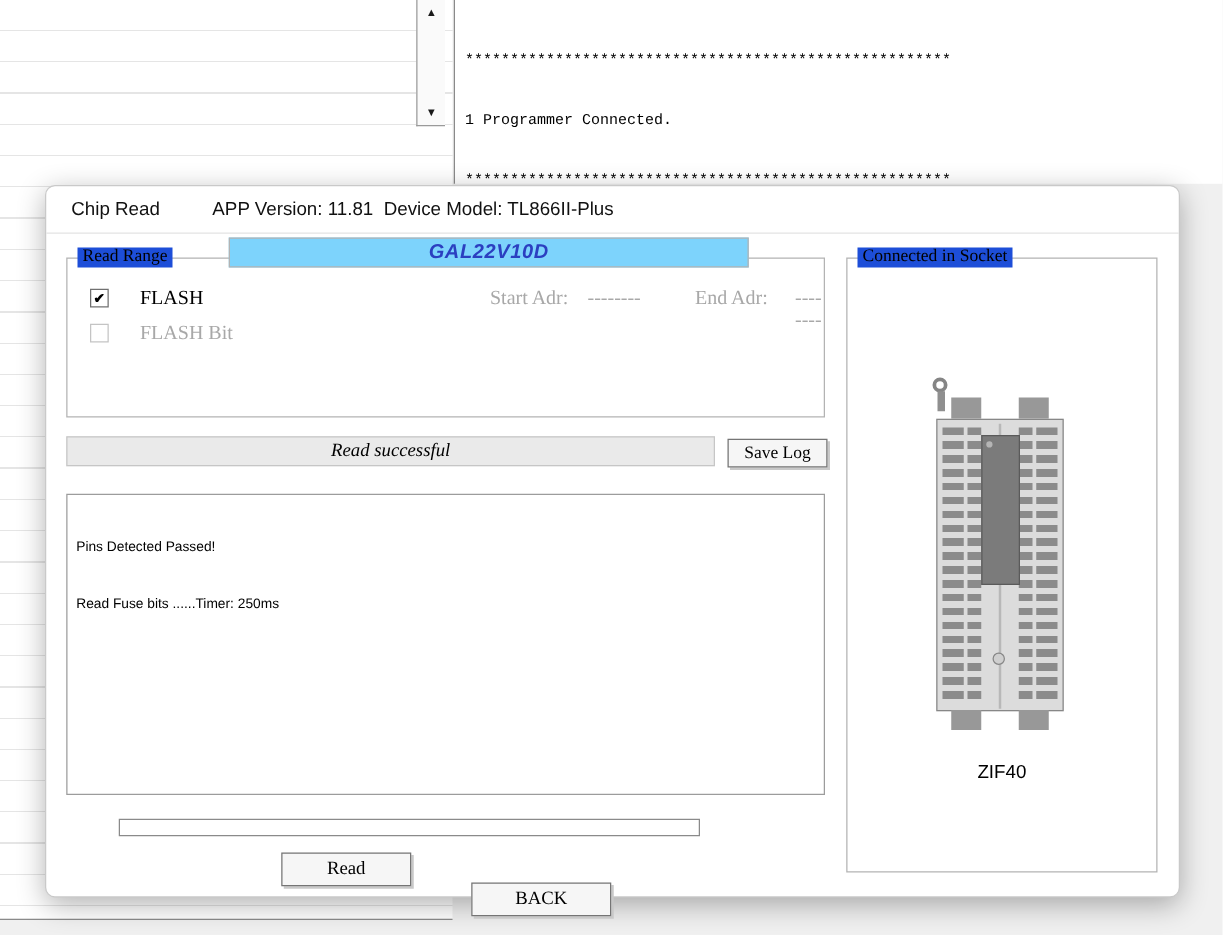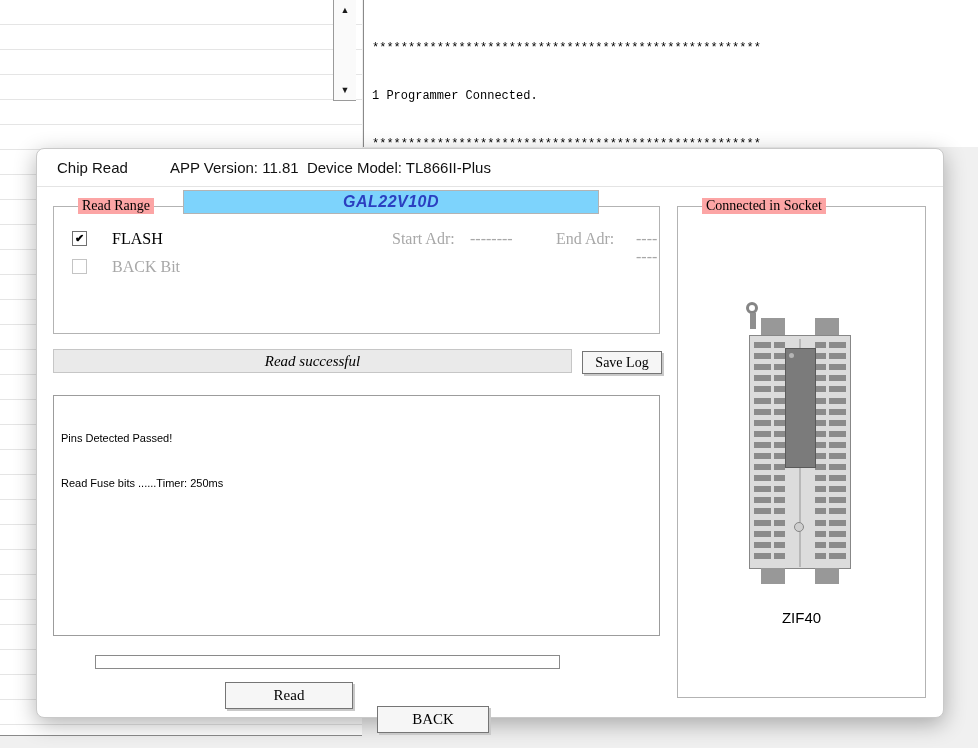--- a/index.html
+++ b/index.html
@@ -45,22 +45,22 @@
   }
   .dlg-subtitle{white-space:pre;}
   .chip-tab{
     position:absolute;left:146px;top:41px;width:416px;height:24px;box-sizing:border-box;
     background:#7dd3fc;border:1px solid #b3b3b3;z-index:2;
     display:flex;align-items:center;justify-content:center;
     font-style:italic;font-weight:bold;font-size:16px;letter-spacing:0.5px;color:#2b3fc0;
   }
   .group{position:absolute;border:1px solid #b3b3b3;box-sizing:border-box;}
   .group-label{
-    position:absolute;top:-9px;left:8px;background:#fca5a5;padding:0 4px;
-    font-family:"Liberation Serif",serif;font-size:14px;line-height:16px;color:#000;margin-left:16px;
+    position:absolute;top:-9px;left:8px;background:#1d4ed8;padding:0 4px;
+    font-family:"Liberation Serif",serif;font-size:14px;line-height:16px;color:#000;
   }
   #read-range{left:16px;top:57px;width:607px;height:128px;}
   #socket-group{left:640px;top:57px;width:249px;height:492px;}
   .cb{
     position:absolute;width:15px;height:15px;background:#fff;border:1px solid #707070;
     box-sizing:border-box;display:flex;align-items:center;justify-content:center;
     font-size:11px;font-weight:bold;color:#000;cursor:pointer;
   }
   .cb.disabled{border-color:#c4c4c4;}
   .serif-label{position:absolute;font-family:"Liberation Serif",serif;font-size:16px;color:#000;margin-left:16px;}
@@ -78,21 +78,21 @@
   .save-log{position:absolute;left:545px;top:202px;width:80px;height:23px;font-size:14px;}
   .log-box{
     position:absolute;left:16px;top:246px;width:607px;height:241px;box-sizing:border-box;
     background:#fff;border:1px solid #9c9c9c;font-size:11px;line-height:15px;
     padding:5px 7px;white-space:pre;overflow:hidden;color:#000;
   }
   .progress{
     position:absolute;left:58px;top:506px;width:465px;height:14px;box-sizing:border-box;
     border:1px solid #8a8a8a;background:#fff;
   }
-  .read-btn{position:absolute;left:188px;top:533px;width:128px;height:27px;font-size:15px;text-align:center;}
+  .read-btn{position:absolute;left:188px;top:533px;width:104px;height:27px;font-size:15px;text-align:center;}
   .back-btn{position:absolute;left:340px;top:533px;width:112px;height:27px;font-size:15px;margin-top:24px;}
   
   .socket{position:absolute;left:63px;top:95px;width:120px;height:295px;}
   .lever-ring{position:absolute;left:5px;top:0;width:12px;height:12px;border:3px solid #858585;border-radius:50%;box-sizing:border-box;}
   .lever-stem{position:absolute;left:9px;top:11px;width:6px;height:16px;background:#8f8f8f;}
   .tab-tl{position:absolute;left:20px;top:16px;width:24px;height:17px;background:#989898;}
   .tab-tr{position:absolute;left:74px;top:16px;width:24px;height:17px;background:#989898;}
   .tab-bl{position:absolute;left:20px;top:266px;width:24px;height:16px;background:#989898;}
   .tab-br{position:absolute;left:74px;top:266px;width:24px;height:16px;background:#989898;}
   .sbody{
@@ -147,21 +147,21 @@
 
   <div class="group" id="read-range">
     <span class="group-label">Read Range</span>
 
     <div class="cb" style="left:18px;top:24px;">
       <span>✔</span>
     </div>
     <span class="serif-label" style="left:42px;top:23px;">FLASH</span>
 
     <div class="cb disabled" style="left:18px;top:52px;"></div>
-    <span class="serif-label gray" style="left:42px;top:51px;">BACK Bit</span>
+    <span class="serif-label gray" style="left:42px;top:51px;">FLASH Bit</span>
 
     <span class="serif-label gray" style="left:322px;top:23px;">Start Adr:</span>
     <span class="serif-label gray" style="left:400px;top:23px;">--------</span>
     <span class="serif-label gray" style="left:486px;top:23px;">End Adr:</span>
     <span class="serif-label gray" style="left:566px;top:23px;">--------</span>
   </div>
 
   <div class="status-bar">
     <span>Read successful</span>
   </div>

